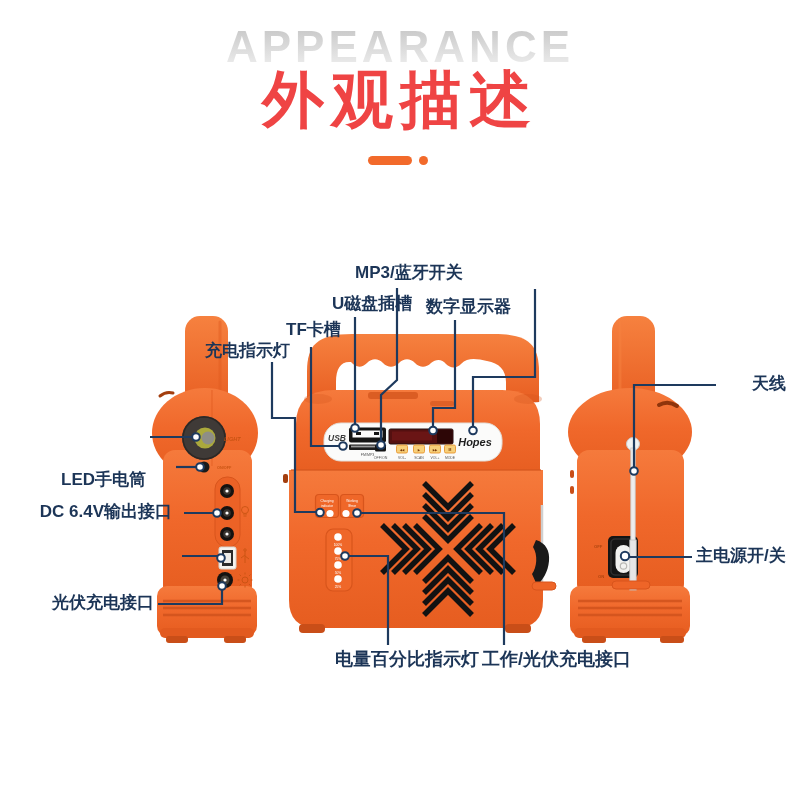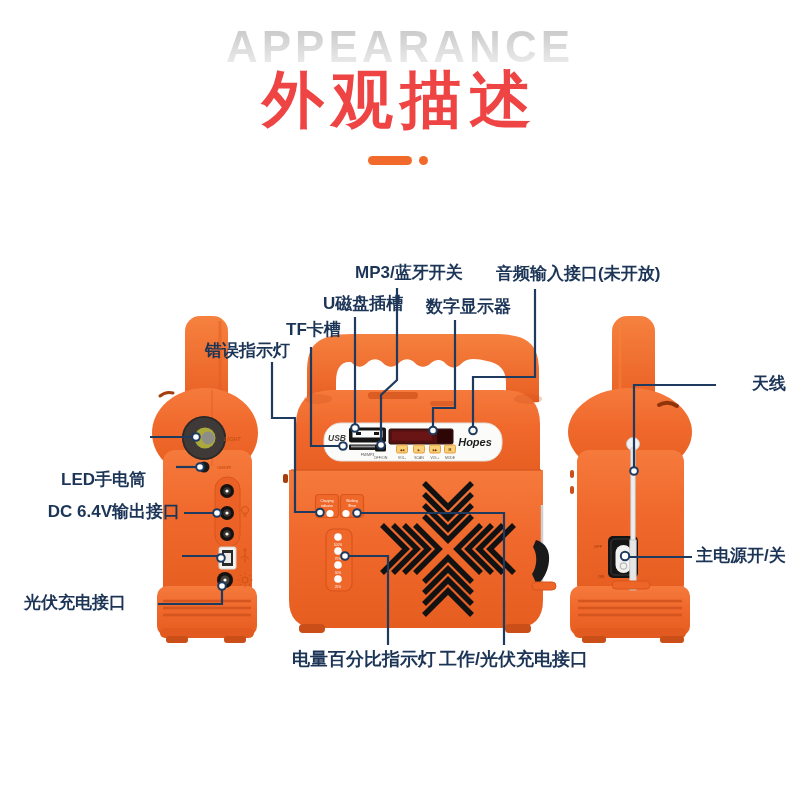--- a/index.html
+++ b/index.html
@@ -14,21 +14,21 @@
   .heading{position:absolute;top:58px;left:0;width:800px;text-align:center;
     font-size:62px;font-weight:900;letter-spacing:7px;color:#ef4444;}
   .accent-bar{position:absolute;top:156px;left:368px;width:44px;height:9px;
     border-radius:5px;background:#F26A2B;}
   .accent-dot{position:absolute;top:156px;left:419px;width:9px;height:9px;
     border-radius:50%;background:#F26A2B;}
   
   .lbl{position:absolute;font-weight:700;color:#1C3557;font-size:17px;
     line-height:18px;white-space:nowrap;}
   .lbl-r{text-align:right;}
-  .lbl-b{font-size:18px;}
+  .lbl-b{font-size:18px;margin-left:43px;}
   .svg-art{position:absolute;inset:0;}
 </style>
 </head>
 <body>
 
 <div class="stage">
 
   <div class="watermark">APPEARANCE</div>
   <div class="heading">外观描述</div>
   <div class="accent-bar"></div>
@@ -283,30 +283,29 @@
       <circle cx="381" cy="445" r="3.8"></circle>
         <circle cx="433" cy="430.5" r="3.8"></circle>
       <circle cx="473" cy="430.5" r="3.8"></circle>
         <circle cx="345" cy="556" r="3.8"></circle>
       <circle cx="357" cy="513" r="3.8"></circle>
         <circle cx="634" cy="471" r="3.8"></circle>
       <circle cx="625" cy="556" r="4.2"></circle>
     </g>
   </svg>
 
-  <div class="lbl" style="left:205px;top:342px;">错误指示灯</div>
+  <div class="lbl" style="left:205px;top:342px;">充电指示灯</div>
   <div class="lbl" style="left:286px;top:321px;">TF卡槽</div>
-  <div class="lbl" style="left:323px;top:295px;">U磁盘插槽</div>
+  <div class="lbl" style="left:332px;top:295px;">U磁盘插槽</div>
   <div class="lbl" style="left:355px;top:264px;">MP3/蓝牙开关</div>
   <div class="lbl" style="left:426px;top:298px;">数字显示器</div>
-  <div class="lbl" style="left:496px;top:265px;">音频输入接口(未开放)</div>
 
   <div class="lbl lbl-r" style="left:20px;top:427px;width:126px;margin-top:44px;">LED手电筒</div>
-  <div class="lbl lbl-r" style="left:20px;top:503px;width:160px;text-align:right;">DC 6.4V输出接口</div>
-  <div class="lbl lbl-r" style="left:8px;top:594px;width:134px;text-align:center;">光伏充电接口</div>
+  <div class="lbl lbl-r" style="left:12px;top:503px;width:160px;text-align:right;">DC 6.4V输出接口</div>
+  <div class="lbl lbl-r" style="left:20px;top:594px;width:134px;">光伏充电接口</div>
 
   <div class="lbl" style="left:752px;top:375px;">天线</div>
   <div class="lbl" style="left:696px;top:547px;text-align:center;">主电源开/关</div>
 
   <div class="lbl lbl-b" style="left:292px;top:650px;">电量百分比指示灯</div>
   <div class="lbl lbl-b" style="left:439px;top:650px;">工作/光伏充电接口</div>
 
 </div>
 
 </body></html>

